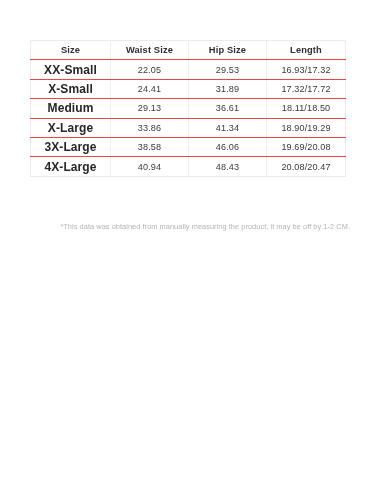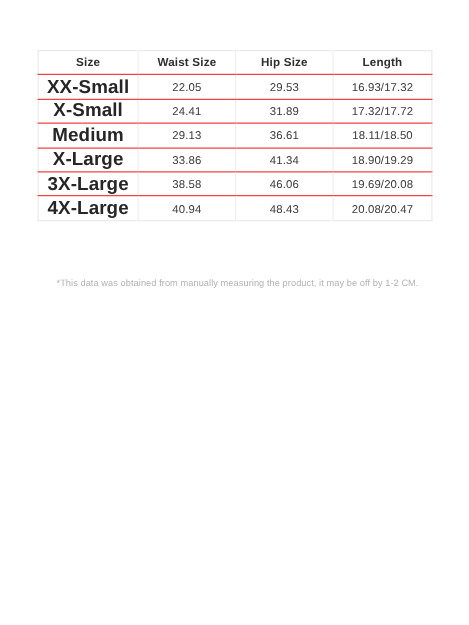--- a/index.html
+++ b/index.html
@@ -77,21 +77,21 @@
   table.size-table tbody tr:last-child td { border-bottom: none; }
 
   table.size-table th {
     font-size: 9.3px;
     font-weight: bold;
     color: #2f2f2f;
     letter-spacing: 0.15px;
   }
 
   td.cell-size {
-    font-size: 15px;
+    font-size: 12px;
     font-weight: bold;
     color: #262626;
     letter-spacing: 0.1px;
   }
 
   td.cell-num {
     font-size: 9.1px;
     font-weight: normal;
     color: #3a3a3a;
     letter-spacing: 0.1px;
@@ -102,21 +102,21 @@
   .footnote {
     position: absolute;
     left: 30px;
     top: 222px;
     width: 320px;
     font-size: 7.4px;
     font-weight: normal;
     color: #b3b3b3;
     letter-spacing: 0.05px;
     line-height: 10px;
-    text-align: center;
+    text-align: right;
     white-space: nowrap;
   }
 </style>
 </head>
 <body>
 
 <div id="page">
 
 
   <div class="size-table-wrap">

